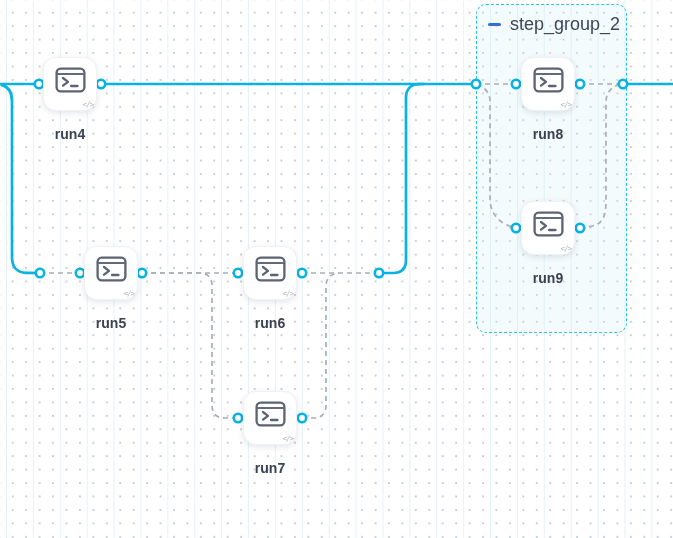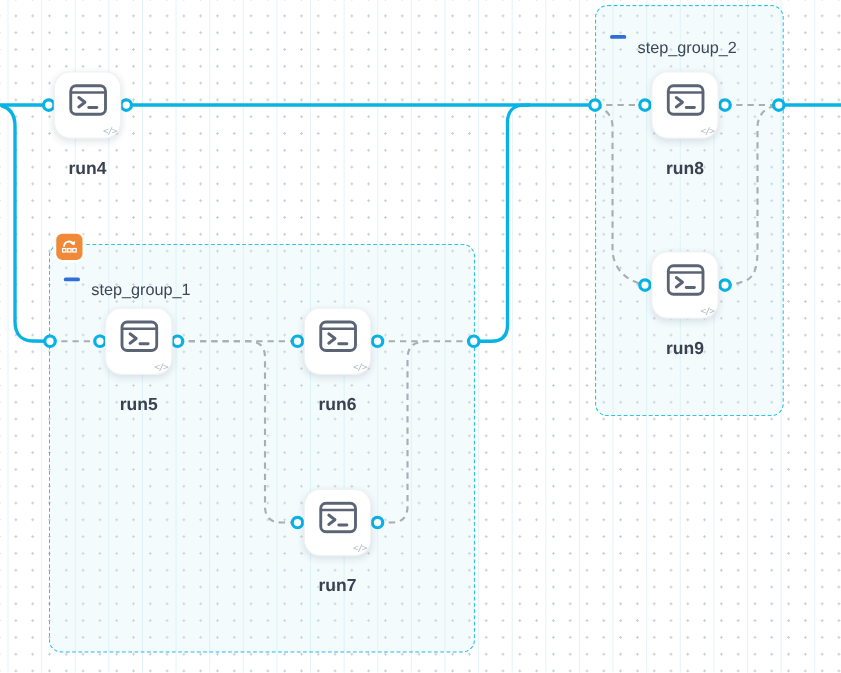--- a/index.html
+++ b/index.html
@@ -9,54 +9,39 @@
     background-image:
       linear-gradient(to right, rgba(186,224,238,.40) 1px, rgba(0,0,0,0) 1px),
       radial-gradient(circle, #c6ced8 1px, rgba(0,0,0,0) 1.1px);
     background-size:26.9px 26.9px, 13.45px 13.45px;
     background-position:6px 0, 6px 6px;
   }
   .group{position:absolute;border:1.5px dashed #2cc3e8;border-radius:10px;
          background:rgba(213,239,248,.28);z-index:1;box-sizing:border-box;}
   .gheader{position:absolute;display:flex;align-items:center;gap:9px;}
   .minus{width:13px;height:3.5px;border-radius:2px;background:#2e6fd9;flex:0 0 auto;}
-  .gtitle{font-size:13px;color:#3d4757;white-space:nowrap;margin-top:16px;}
+  .gtitle{font-size:18px;color:#3d4757;white-space:nowrap;}
   .loopbadge{position:absolute;left:5px;top:-9px;width:21px;height:21px;background:#f08a38;
              border-radius:5px;box-shadow:0 0 0 2px rgba(255,255,255,.9);
              display:flex;align-items:center;justify-content:center;}
   .edges{position:absolute;left:0;top:0;z-index:2;}
   .node{position:absolute;width:54px;height:54px;z-index:3;}
   .card{width:54px;height:54px;background:#fff;border:1px solid #f0f2f5;border-radius:13px;
         box-shadow:0 2px 6px rgba(25,39,62,.12);position:relative;box-sizing:border-box;}
   .term{position:absolute;left:11px;top:9px;}
   .code{position:absolute;right:3px;bottom:1px;font-size:7.5px;letter-spacing:-1px;
         color:#b2b9c4;font-family:"DejaVu Sans Mono",monospace;}
   .nlabel{position:absolute;top:69px;left:50%;transform:translateX(-50%);
           font-size:14px;color:#3a4150;white-space:nowrap;font-weight:bold;}
 </style>
 </head>
 <body>
 
 <div class="canvas">
 
-  <div class="group" style="left:39px;top:195px;width:341px;height:327px">
-    <div class="loopbadge">
-      <svg width="17" height="17" viewBox="0 0 20 20">
-        <path d="M5 9.2 A4.7 4.7 0 0 1 13.8 7.4" fill="none" stroke="#fff" stroke-width="1.7" stroke-linecap="round"></path>
-        <path d="M15.6 4.4 L14.6 8.6 L10.9 6.6 Z" fill="#fff"></path>
-        <rect x="3.6" y="11.6" width="3.2" height="3.2" fill="none" stroke="#fff" stroke-width="1.2"></rect>
-        <rect x="8.4" y="11.6" width="3.2" height="3.2" fill="none" stroke="#fff" stroke-width="1.2"></rect>
-        <rect x="13.2" y="11.6" width="3.2" height="3.2" fill="none" stroke="#fff" stroke-width="1.2"></rect>
-      </svg>
-    </div>
-    <div class="gheader" style="left:11px;top:12px">
-      <span class="minus"></span>
-      <span class="gtitle">step_group_1</span>
-    </div>
-  </div>
 
   <div class="group" style="left:476px;top:4px;width:151px;height:329px">
     <div class="gheader" style="left:11px;top:9px">
       <span class="minus"></span>
       <span class="gtitle">step_group_2</span>
     </div>
   </div>
 
   <svg class="edges" width="673" height="538">
     <g fill="none" stroke="#06b3e4" stroke-width="2.7">

